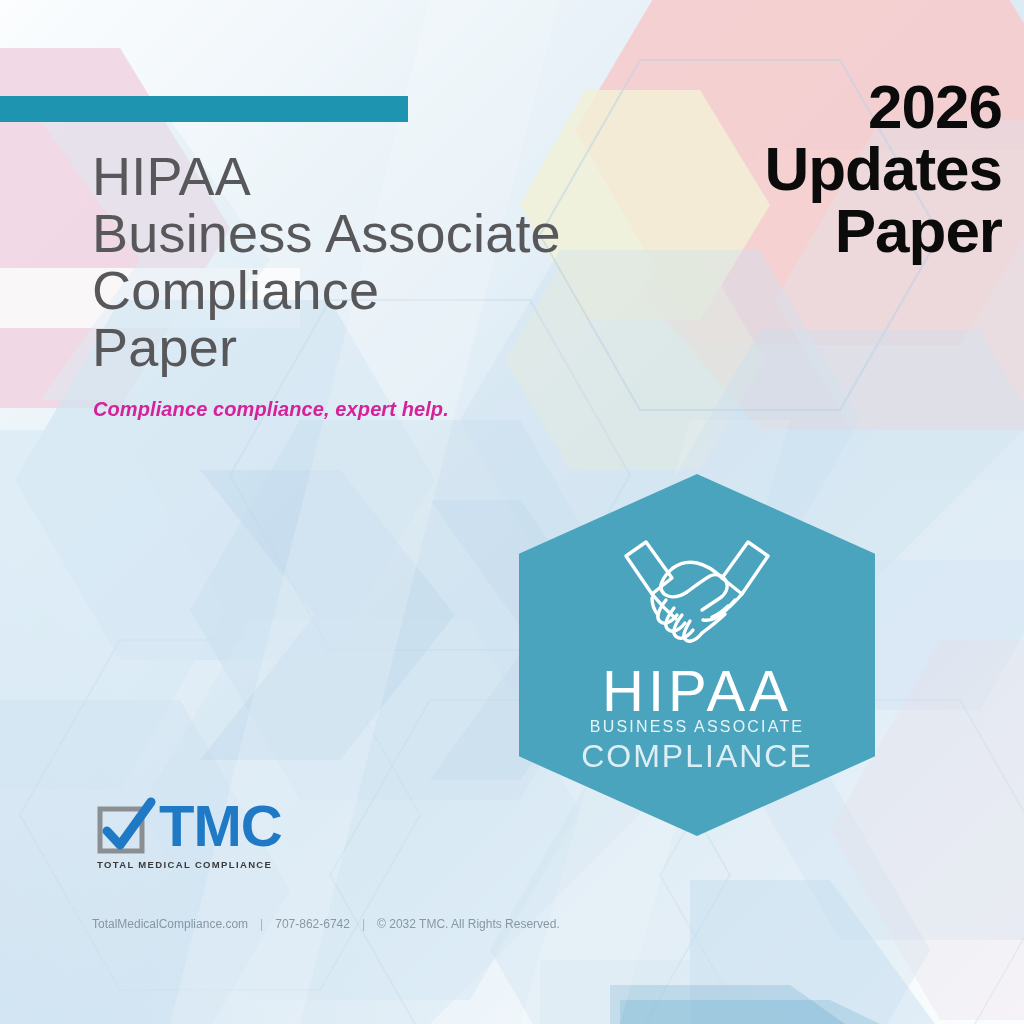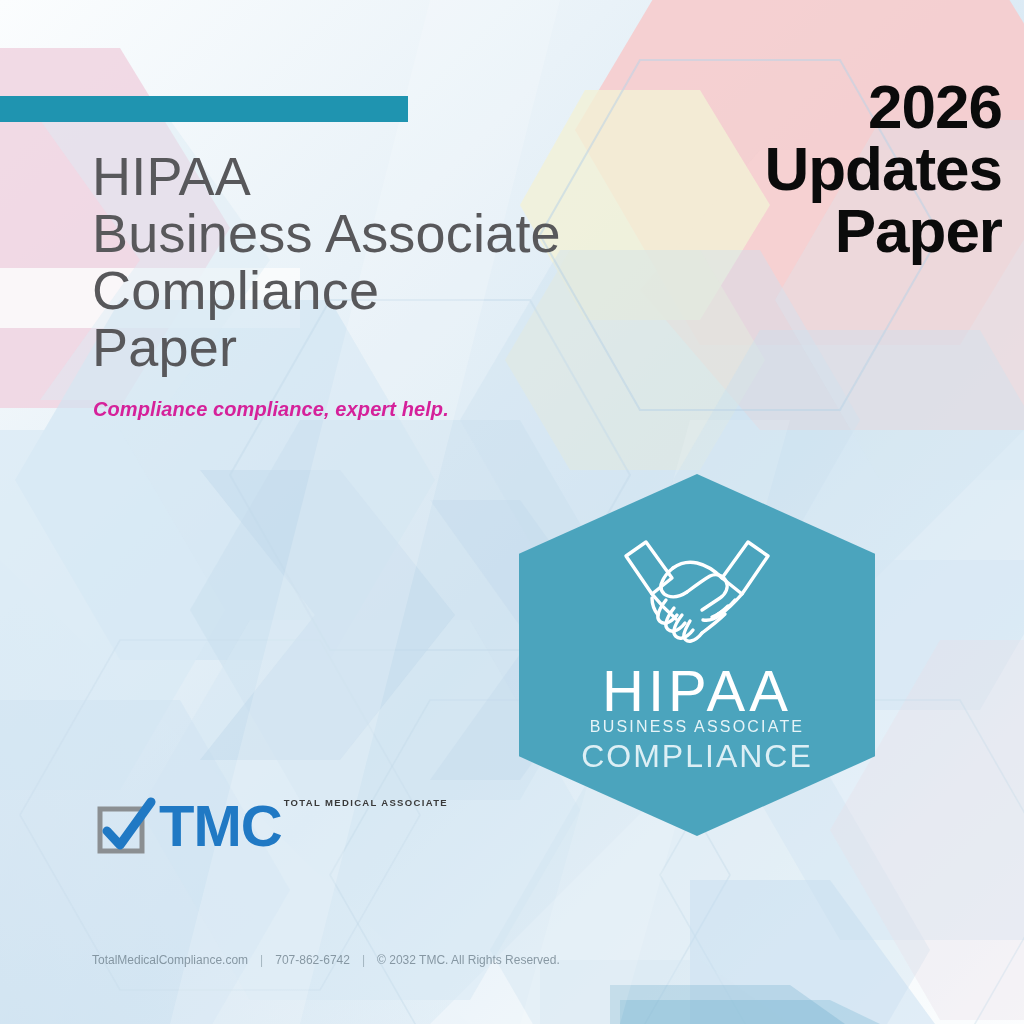--- a/index.html
+++ b/index.html
@@ -77,40 +77,39 @@
     margin-top:-2px;
   }
   .badge-sub2{
     font-size:32px;color:#ddeff5;letter-spacing:2px;
     margin-top:2px;font-weight:300;
   }
 
   
   .tmc{
     position:absolute;left:95px;top:795px;
-    display:flex;
+    display:flex;flex-direction:column;
   }
   .tmc-row{display:flex;align-items:center;}
   .tmc-word{
     font-size:58px;font-weight:bold;color:#2079c4;
     letter-spacing:-1px;line-height:58px;margin-left:2px;
   }
   .tmc-tag{
     font-size:9.5px;font-weight:bold;color:#3a3a3a;
     letter-spacing:1.35px;margin-top:2px;margin-left:2px;
     white-space:nowrap;
   }
 
   
   .footer{
     position:absolute;left:92px;top:917px;
     font-size:12px;color:#6a7c88;opacity:.75;
     display:flex;align-items:center;gap:0;
     white-space:nowrap;
-    margin-top:36px;
   }
   .footer .sep{margin:0 12px;color:#90a3ae;}
 </style>
 </head>
 <body>
 
 <div id="cover">
 
   <svg id="bg-layer" viewBox="0 0 1024 1024" xmlns="http://www.w3.org/2000/svg">
     <defs>
@@ -230,21 +229,21 @@
     </div>
 
     <div class="tmc">
       <div class="tmc-row">
         <svg width="62" height="62" viewBox="0 0 62 62">
           <rect x="5" y="14" width="42" height="42" fill="none" stroke="#8b8f92" stroke-width="5"></rect>
           <path d="M12 36 L25 50 L56 7" fill="none" stroke="#2079c4" stroke-width="9" stroke-linecap="round" stroke-linejoin="round"></path>
         </svg>
         <div class="tmc-word">TMC</div>
       </div>
-      <div class="tmc-tag">TOTAL MEDICAL ASSOCIATE</div>
+      <div class="tmc-tag">TOTAL MEDICAL COMPLIANCE</div>
     </div>
 
     <div class="footer">
       <span>TotalMedicalCompliance.com</span>
       <span class="sep">|</span>
       <span>707-862-6742</span>
       <span class="sep">|</span>
       <span>© 2032 TMC. All Rights Reserved.</span>
     </div>
 

